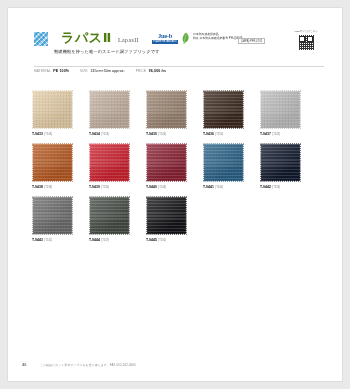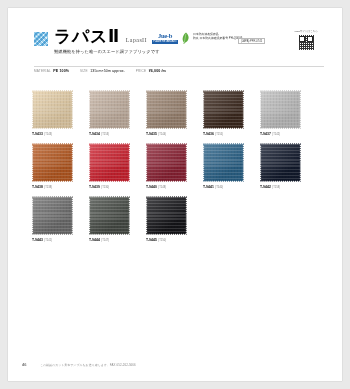--- a/index.html
+++ b/index.html
@@ -21,23 +21,24 @@
   .logo-mark{
     position:absolute;left:0;top:2px;width:14px;height:14px;
     background:
       repeating-linear-gradient(45deg,#a9d8ef 0 2px,#ffffff 2px 3px),
       repeating-linear-gradient(-45deg,#6fb9e0 0 2px,#dff1fb 2px 4px);
     background-blend-mode:multiply;
     opacity:.95;
   }
   .title-wrap{position:absolute;left:20px;top:-2px;}
   .title{
-    font-size:17px;font-weight:700;color:#000000;
+    font-size:13px;font-weight:700;color:#4d7c0f;
     letter-spacing:.6px;line-height:14px;display:inline-block;
     vertical-align:baseline;
+    margin-left:7px;
   }
   .title-roman{
     font-size:6px;color:#5a5a5a;letter-spacing:.4px;
     display:inline-block;margin-left:6px;vertical-align:baseline;
     font-family:"Liberation Serif","DejaVu Serif",serif;
   }
   .subtitle{
     font-size:4.2px;color:#2a2a2a;letter-spacing:.15px;
     margin-top:3px;white-space:nowrap;
   }

